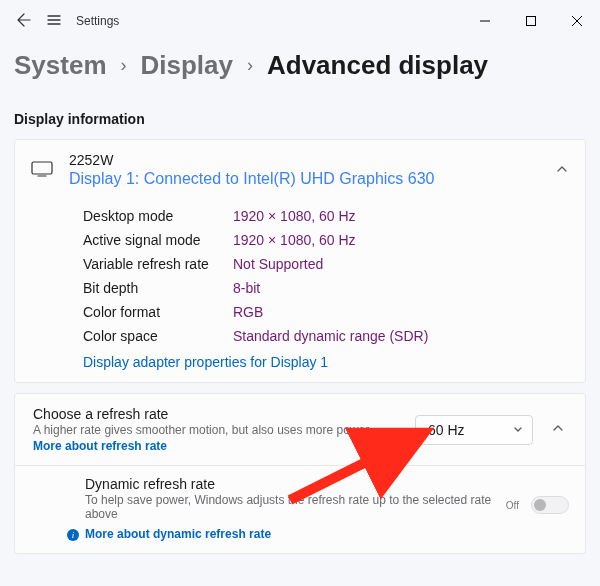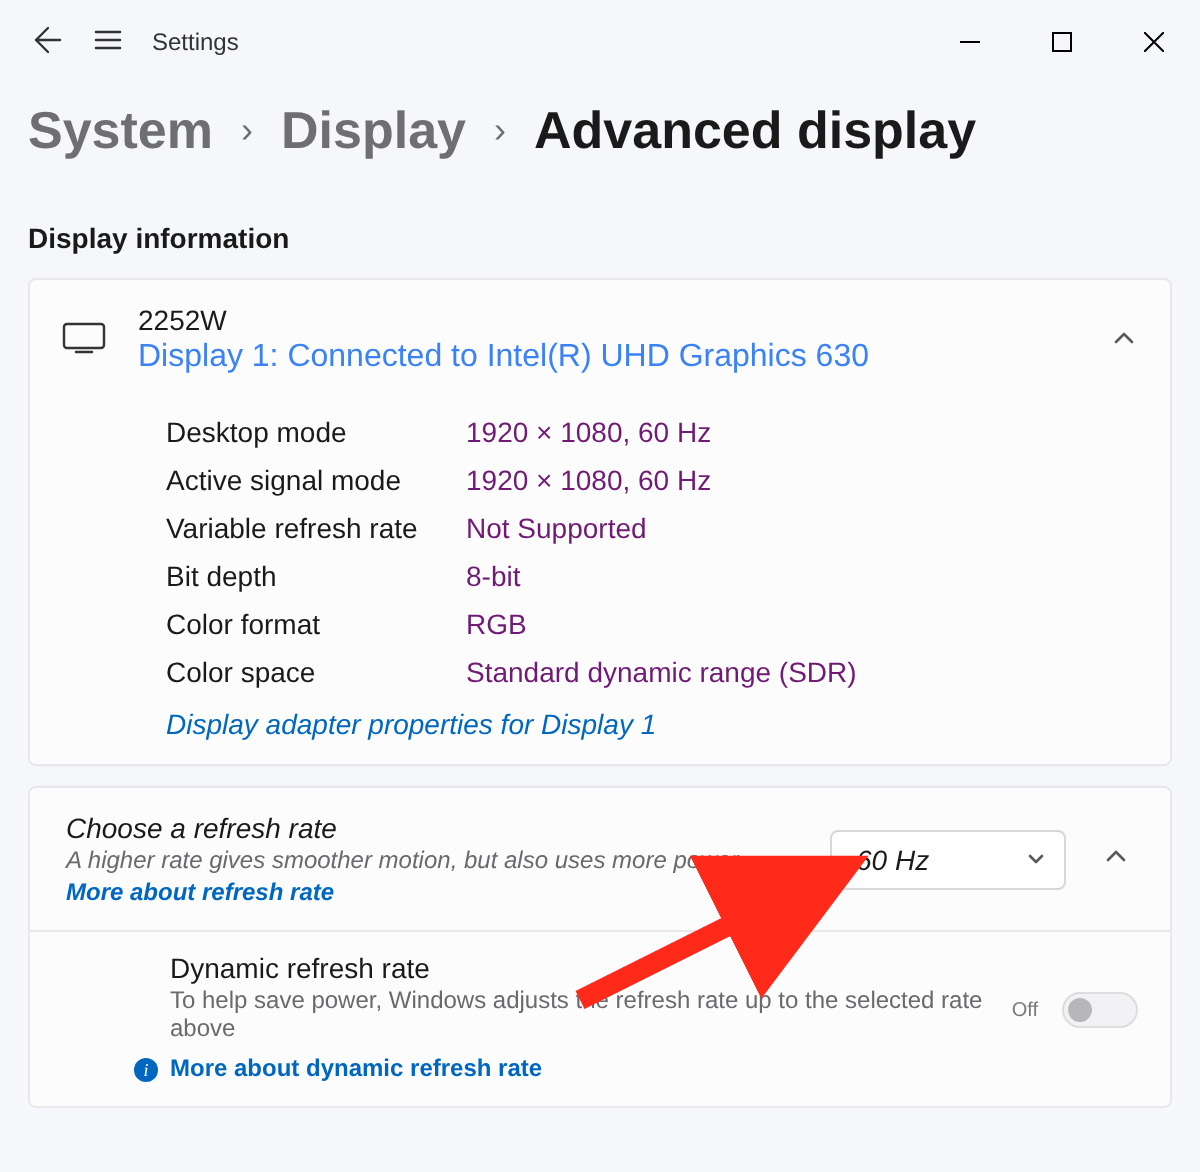--- a/index.html
+++ b/index.html
@@ -85,21 +85,20 @@
     color: #0067c0; font-size: 14px;
   }
   .link-small { color: #0067c0; font-size: 12px; }
 
   
   .rate-card {
     margin: 10px 14px 0 14px;
     background: #fcfcfd;
     border: 1px solid #e8e8ea;
     border-radius: 4px 4px 0 0;
-    font-style: italic;
   }
   .rate-head {
     display: flex; align-items: center; padding: 12px 16px 12px 18px;
     gap: 14px;
   }
   .rate-text { flex: 1; }
   .rate-title { font-size: 14px; }
   .rate-desc  { font-size: 12px; color: #6a6a6e; margin-top: 1px; }
 
   .select {
@@ -238,21 +237,21 @@
         <span class="v">8-bit</span>
       </div>
       <div class="row">
         <span class="k">Color format</span>
         <span class="v">RGB</span>
       </div>
       <div class="row">
         <span class="k">Color space</span>
         <span class="v">Standard dynamic range (SDR)</span>
       </div>
-      <div class="link" style="margin-top: 6px; font-style: italic;">Display adapter properties for Display 1</div>
+      <div class="link" style="margin-top: 6px;">Display adapter properties for Display 1</div>
     </div>
 </div>
 
 <div class="rate-card">
   <div class="rate-head">
     <div class="rate-text">
       <div class="rate-title">Choose a refresh rate</div>
       <div class="rate-desc">A higher rate gives smoother motion, but also uses more power</div>
       <div class="link-small" style="font-size:12px;font-weight:600;margin-top:2px;">More about refresh rate</div>
     </div>

